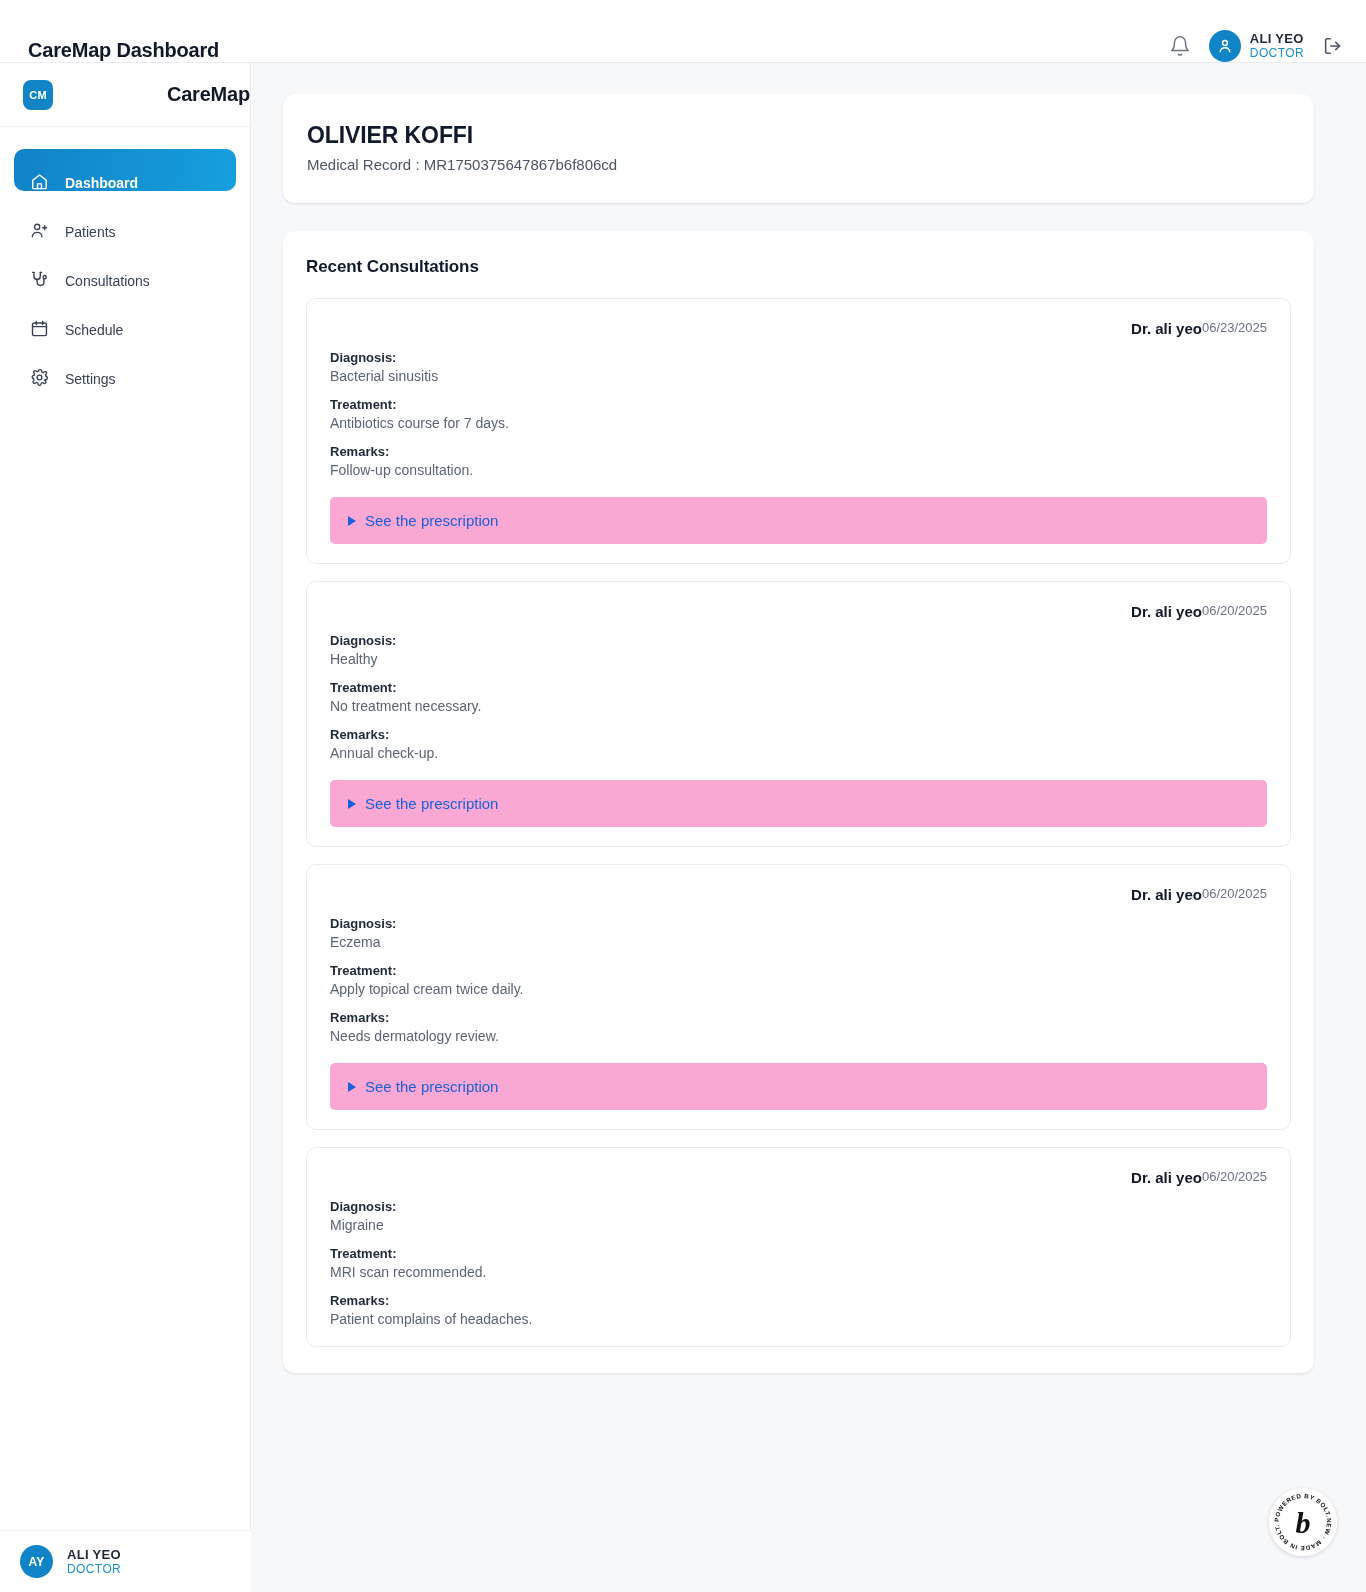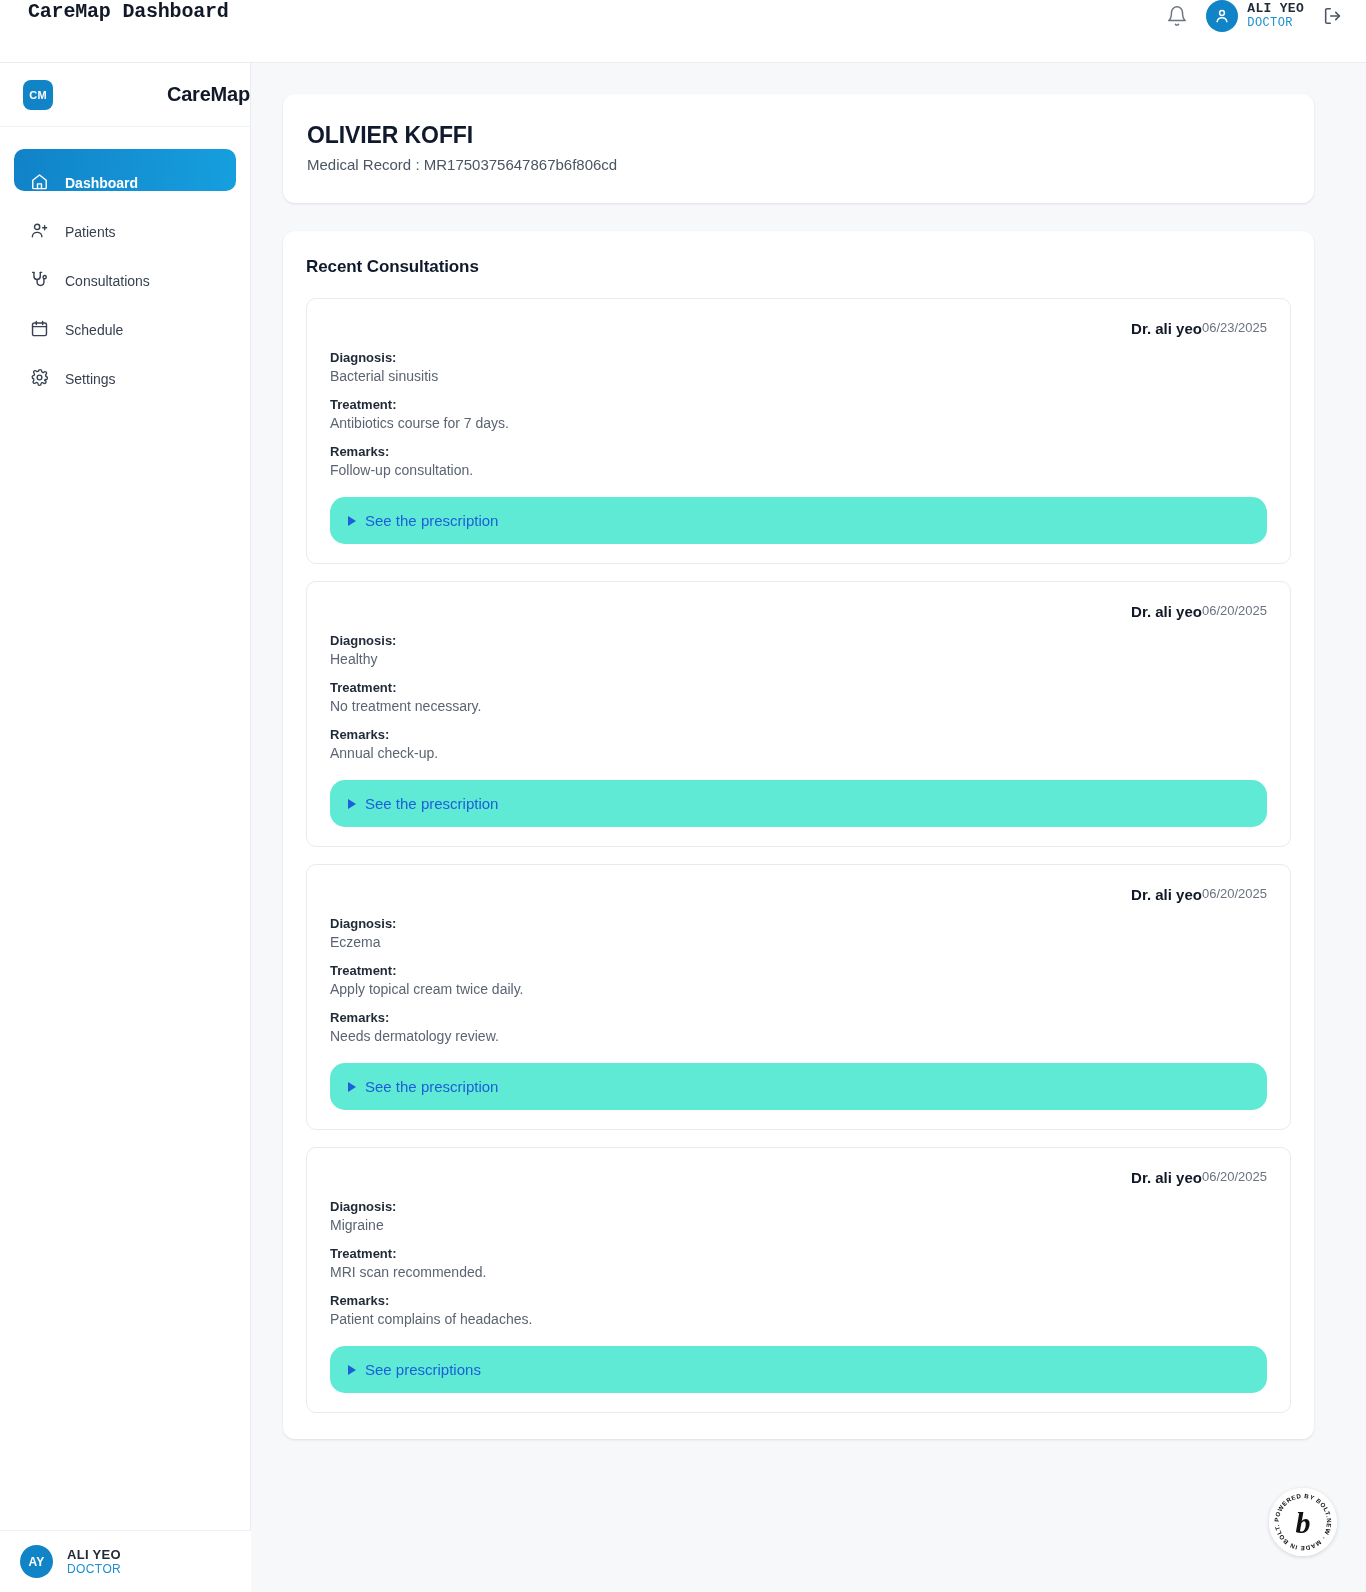--- a/index.html
+++ b/index.html
@@ -10,23 +10,22 @@
     font-family: "Liberation Sans", sans-serif;
     -webkit-font-smoothing: antialiased;
   }
 
   
   .topbar {
     position: absolute; top: 0; left: 0;
     width: 1366px; height: 63px;
     background: #ffffff;
     border-bottom: 1px solid #e9edf2;
-    display: flex; align-items: flex-start;
+    display: flex; align-items: flex-end;
     z-index: 5;
-    font-family: Liberation Mono, monospace;
   }
   .topbar-title {
     margin-left: 28px;
     font-size: 20px; font-weight: bold; color: #111827;
     letter-spacing: -0.2px;
   }
   .topbar-right {
     margin-left: auto; margin-right: 22px;
     display: flex; align-items: center; gap: 18px;
   }
@@ -130,22 +129,22 @@
   .consult-card:last-child { margin-bottom: 0; }
   .consult-head { display: flex; align-items: flex-start; justify-content: flex-end; }
   .doctor-name { font-size: 15px; font-weight: bold; color: #111827; }
   .consult-date { font-size: 13px; color: #6b7280; }
   .field { margin-top: 13px; }
   .field-label { font-size: 13px; font-weight: bold; color: #1f2937; margin-bottom: 3px; }
   .field-value { font-size: 14px; color: #5b6472; }
 
   .prescription {
     margin-top: 19px;
-    background: #5eead4;
-    border-radius: 15px;
+    background: #f9a8d4;
+    border-radius: 5px;
     padding: 15px 18px;
     font-size: 15px; color: #1d5fd8;
     display: flex; align-items: center; gap: 9px;
     cursor: pointer;
   }
   .tri {
     width: 0; height: 0;
     border-left: 8px solid #1d5fd8;
     border-top: 5px solid transparent;
     border-bottom: 5px solid transparent;
@@ -352,24 +351,20 @@
         <div class="field-label">Diagnosis:</div>
         <div class="field-value">Migraine</div>
       </div>
       <div class="field">
         <div class="field-label">Treatment:</div>
         <div class="field-value">MRI scan recommended.</div>
       </div>
       <div class="field">
         <div class="field-label">Remarks:</div>
         <div class="field-value">Patient complains of headaches.</div>
-      </div>
-      <div class="prescription">
-        <span class="tri"></span>
-        <span>See prescriptions</span>
       </div>
     </div>
 
   </div>
 
 
 </div>
 
 <div class="bolt-badge">
   <svg viewBox="0 0 68 68">

